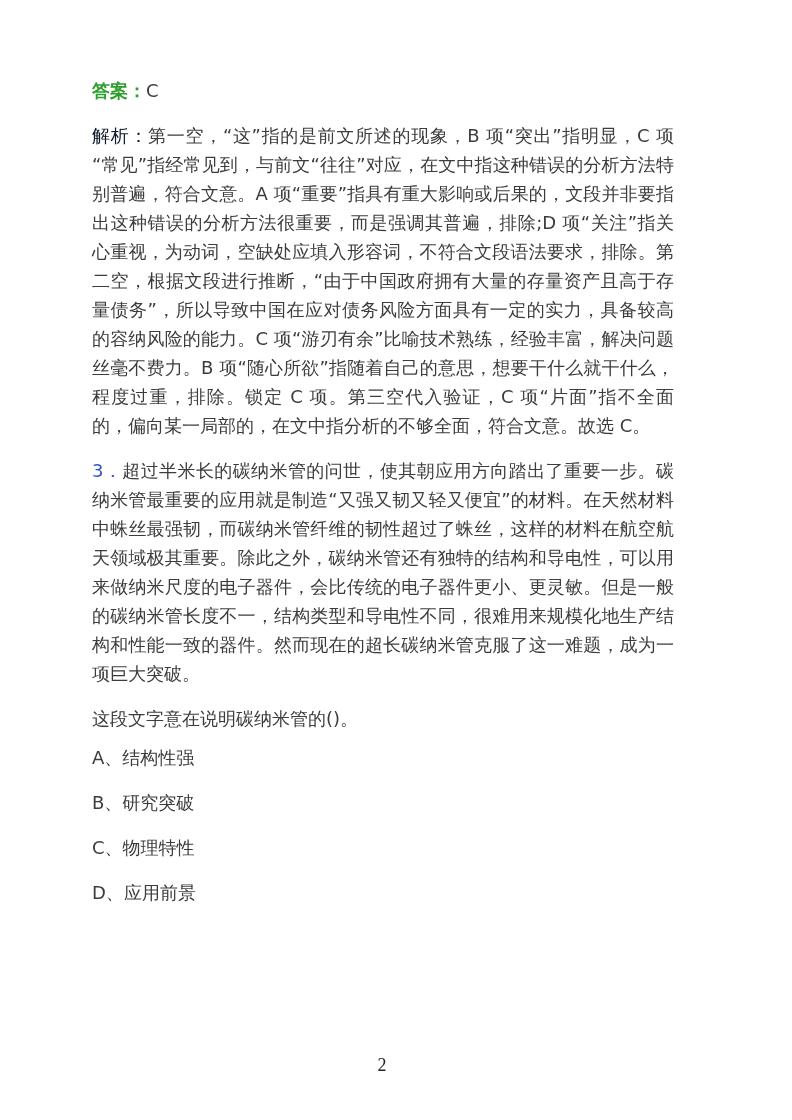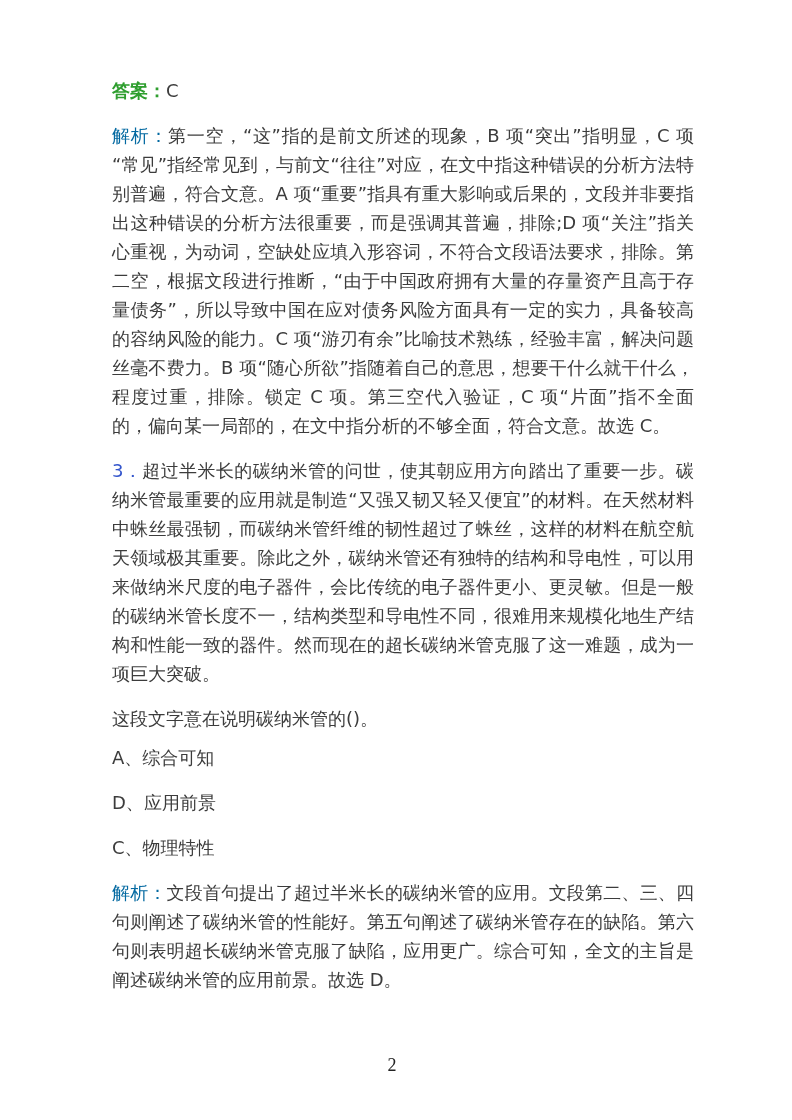--- a/index.html
+++ b/index.html
@@ -8,37 +8,36 @@
     height: 1120px;
     background: #ffffff;
     position: relative;
     overflow: hidden;
     font-family: "DejaVu Sans", "Liberation Sans", sans-serif;
   }
   .page {
     width: 764px;
     height: 1120px;
     position: relative;
-    padding-left: 20px;
   }
   .content {
     padding: 76px 90px 0 92px;
     font-size: 18px;
     line-height: 29px;
     color: #3c3c3c;
     text-align: justify;
   }
   p { margin: 0 0 16px 0; }
   .answer-line { text-align: left; }
   .label-green {
     color: #2e9e2e;
     font-weight: bold;
   }
   .label-green-light {
-    color: #0369a1;
+    color: #0f172a;
   }
   .num-blue {
     color: #3355cc;
   }
   .option-line {
     text-align: left;
     margin-bottom: 16px;
   }
   .stem-line {
     text-align: left;
@@ -69,33 +68,33 @@
       <span class="label-green-light">解析：</span><span>第一空，“这”指的是前文所述的现象，B 项“突出”指明显，C 项“常见”指经常见到，与前文“往往”对应，在文中指这种错误的分析方法特别普遍，符合文意。A 项“重要”指具有重大影响或后果的，文段并非要指出这种错误的分析方法很重要，而是强调其普遍，排除;D 项“关注”指关心重视，为动词，空缺处应填入形容词，不符合文段语法要求，排除。第二空，根据文段进行推断，“由于中国政府拥有大量的存量资产且高于存量债务”，所以导致中国在应对债务风险方面具有一定的实力，具备较高的容纳风险的能力。C 项“游刃有余”比喻技术熟练，经验丰富，解决问题丝毫不费力。B 项“随心所欲”指随着自己的意思，想要干什么就干什么，程度过重，排除。锁定 C 项。第三空代入验证，C 项“片面”指不全面的，偏向某一局部的，在文中指分析的不够全面，符合文意。故选 C。</span>
     </p>
 
     <p class="para">
       <span class="num-blue">3．</span><span>超过半米长的碳纳米管的问世，使其朝应用方向踏出了重要一步。碳纳米管最重要的应用就是制造“又强又韧又轻又便宜”的材料。在天然材料中蛛丝最强韧，而碳纳米管纤维的韧性超过了蛛丝，这样的材料在航空航天领域极其重要。除此之外，碳纳米管还有独特的结构和导电性，可以用来做纳米尺度的电子器件，会比传统的电子器件更小、更灵敏。但是一般的碳纳米管长度不一，结构类型和导电性不同，很难用来规模化地生产结构和性能一致的器件。然而现在的超长碳纳米管克服了这一难题，成为一项巨大突破。</span>
     </p>
 
     <p class="stem-line">这段文字意在说明碳纳米管的()。</p>
 
     <p class="option-line">
-      <span>A、</span><span>综合可知</span>
+      <span>A、</span><span>结构性强</span>
     </p>
 
-
     <p class="option-line">
-      <span>D、</span><span>应用前景</span>
+      <span>B、</span><span>研究突破</span>
     </p>
 
     <p class="option-line">
       <span>C、</span><span>物理特性</span>
     </p>
 
+    <p class="option-line">
+      <span>D、</span><span>应用前景</span>
+    </p>
 
-    <p class="para">
-      <span class="label-green-light">解析：</span><span>文段首句提出了超过半米长的碳纳米管的应用。文段第二、三、四句则阐述了碳纳米管的性能好。第五句阐述了碳纳米管存在的缺陷。第六句则表明超长碳纳米管克服了缺陷，应用更广。综合可知，全文的主旨是阐述碳纳米管的应用前景。故选 D。</span>
-    </p>
+
 
   </div>
 
   <div class="page-number">2</div>
 </div>
 
 </body></html>

